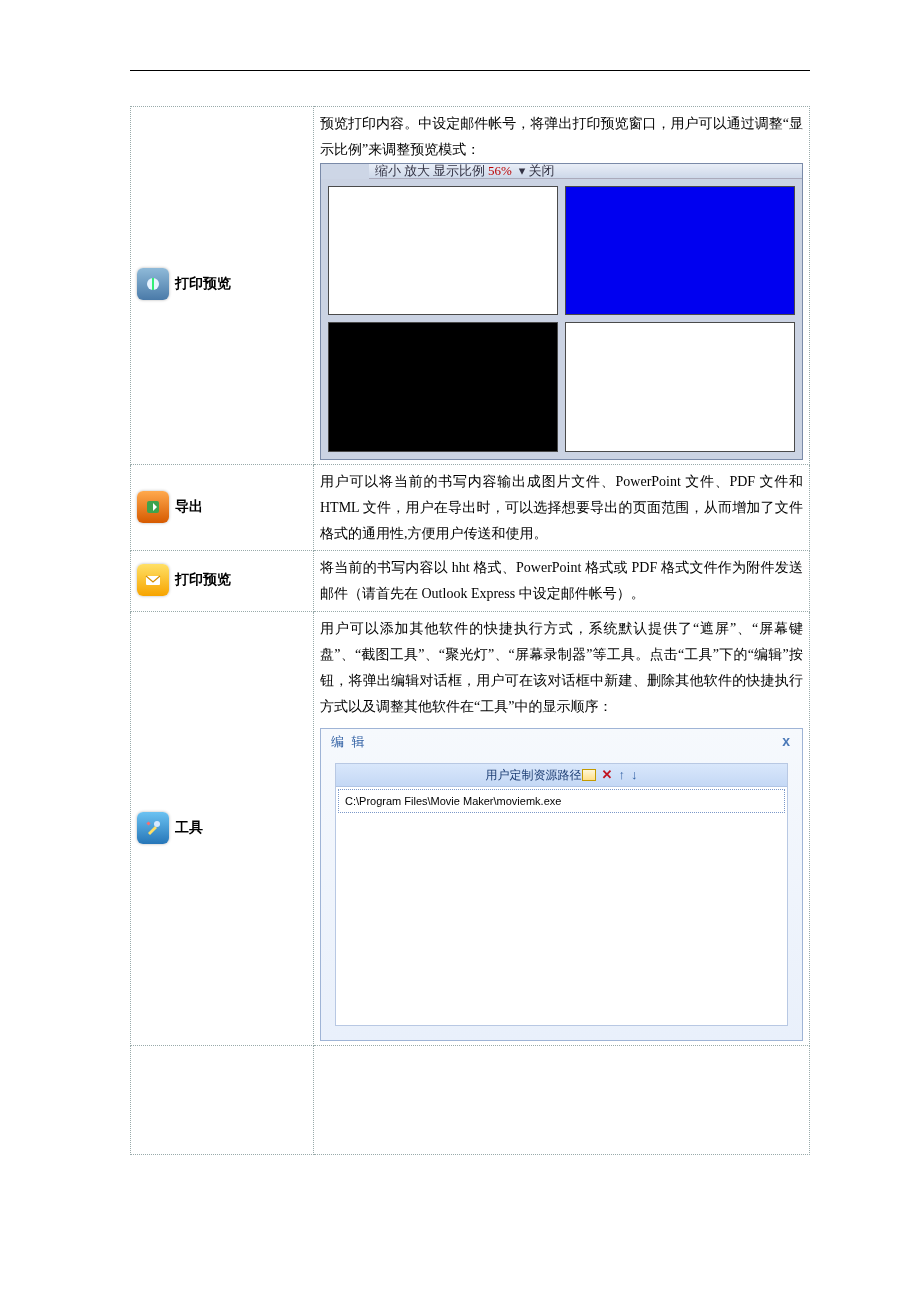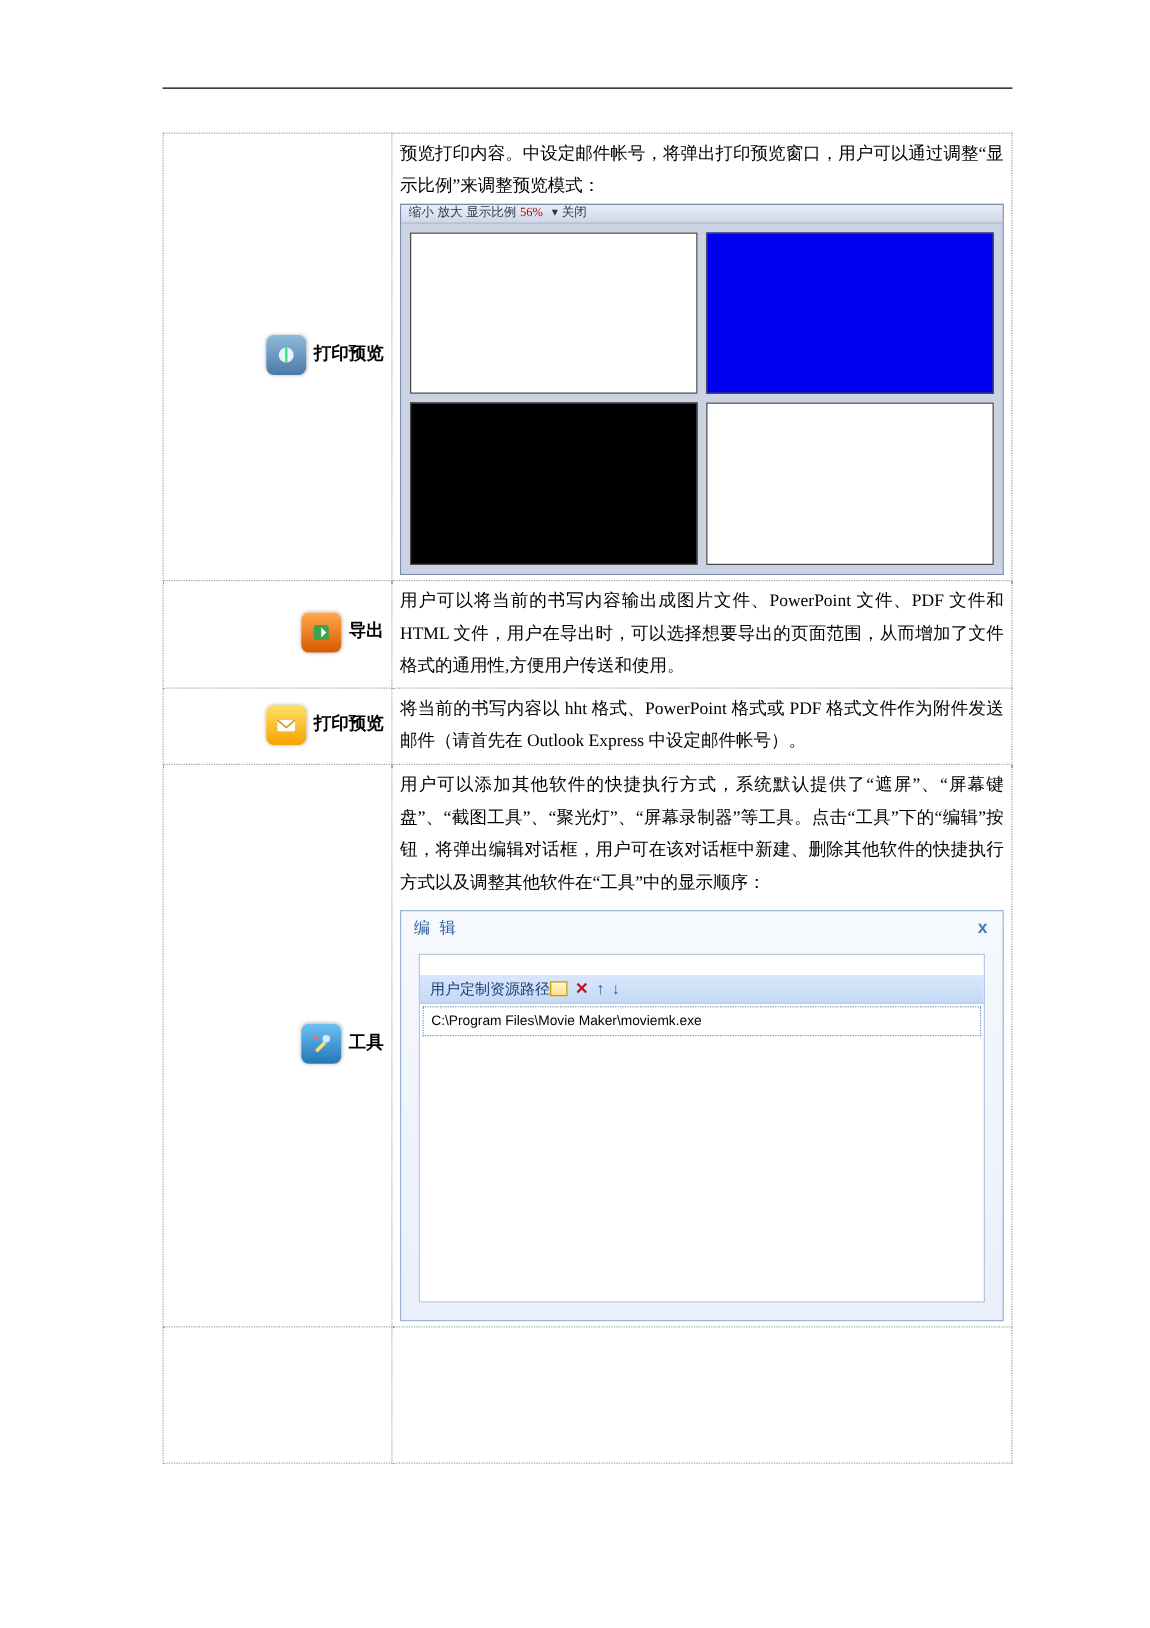--- a/index.html
+++ b/index.html
@@ -30,21 +30,21 @@
   .tbl td {
     border: 1px dotted #9aa;
     vertical-align: middle;
     padding: 4px 6px;
     font-size: 14px;
     line-height: 1.85;
     font-family: "SimSun", serif;
   }
   .col-left {
     width: 170px;
-    text-align: right;
+    text-align: left;
     vertical-align: middle;
   }
   .icon-wrap {
     display: inline-flex;
     align-items: center;
     gap: 6px;
   }
   .icon-box {
     width: 32px;
     height: 32px;
@@ -73,26 +73,27 @@
   .pp-window {
     width: 100%;
     background: #cdd6e6;
     border: 1px solid #7a8aa8;
     box-sizing: border-box;
   }
   .pp-tb {
     height: 14px;
     background: linear-gradient(#e9eef7,#cdd8e9);
     border-bottom: 1px solid #aab;
-    font-size: 10px;
+    font-size: 13px;
     padding: 0 6px;
     display:flex;
     gap:3px;
     align-items:center;
     color:#334;
+    margin-left:48px;
   }
   .pp-tb .seg{white-space:nowrap;}
   .pp-tb .zoom{color:#b00;}
   .pp-body {
     background: #cbd3e3;
     padding: 7px;
     display: grid;
     grid-template-columns: 1fr 1fr;
     grid-template-rows: 1fr 1fr;
     gap: 7px;
@@ -131,29 +132,28 @@
     cursor:pointer;
   }
   .edit-inner {
     margin: 8px 14px 14px 14px;
     border: 1px solid #b8c8e3;
     background: #fff;
   }
   .edit-sub {
     display:flex;
     align-items:center;
-    justify-content:flex-start;
+    justify-content:center;
     background: linear-gradient(#d9e7fb,#c4d8f5);
     border-bottom:1px solid #b0c4e4;
     height:22px;
     padding: 0 8px;
     font-size:12px;
     color:#1d3e74;
     font-family:"Microsoft YaHei","SimSun",sans-serif;
-    margin-top:16px;
   }
   .edit-sub .icons {
     display:flex;
     gap:6px;
     align-items:center;
     font-size:13px;
   }
   .edit-sub .icons .del{color:#c1121f;font-weight:bold;}
   .edit-sub .icons .arw{color:#2f5fa3;font-weight:bold;}
   .edit-sub .icons .new{

